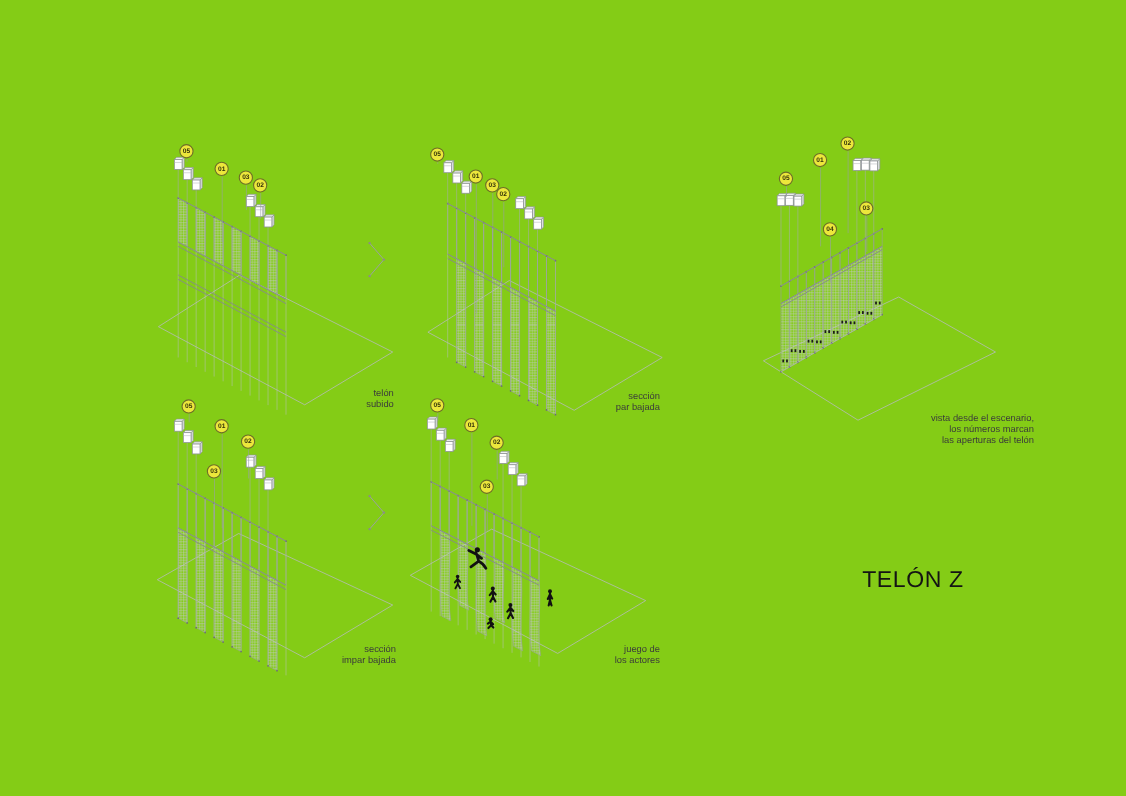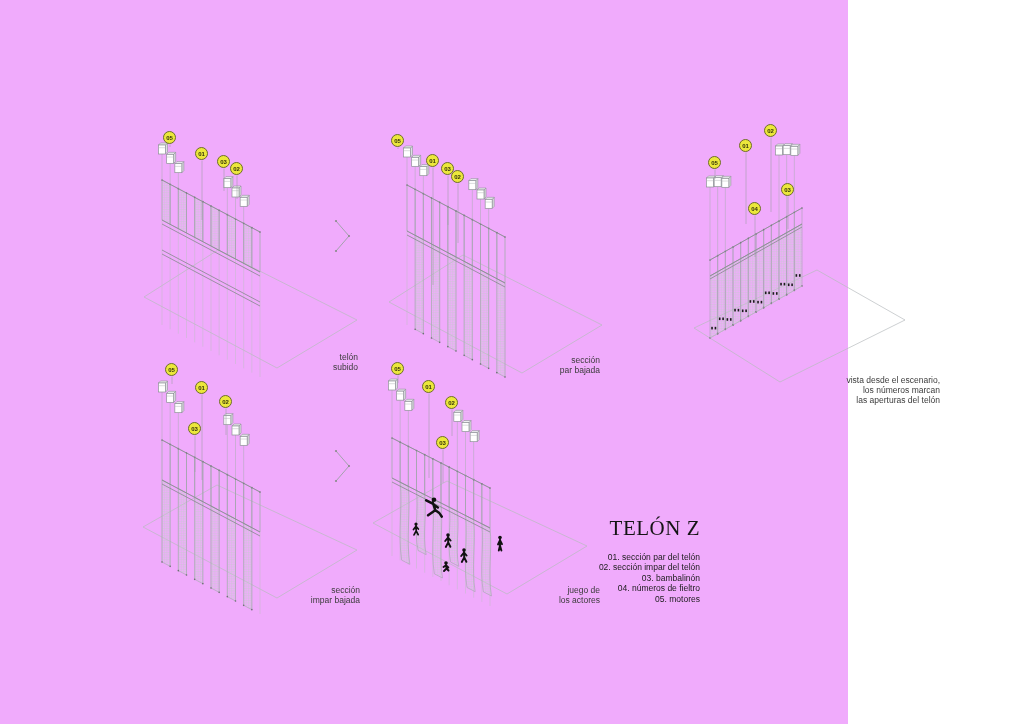--- a/index.html
+++ b/index.html
@@ -1,31 +1,31 @@
 <!DOCTYPE html>
 <html><head>
 <meta charset="utf-8">
 <style>
   html,body{margin:0;padding:0;background:#ffffff;}
   body{width:1024px;height:724px;overflow:hidden;
        font-family:"Liberation Sans", sans-serif;}
-  .canvas{position:relative;width:848px;height:724px;background:#f0abfc;}
+  .canvas{position:relative;width:1024px;height:724px;background:#84cc16;}
   figure.panel{position:absolute;margin:0;padding:0;}
   figure.panel svg.art{position:absolute;left:0;top:0;overflow:visible;}
   .badge{position:absolute;box-sizing:border-box;width:13px;height:13px;
          border-radius:50%;border:1px solid #6d6d28;background:#ece73b;
          display:flex;align-items:center;justify-content:center;
          font-size:6px;font-weight:bold;color:#33330a;letter-spacing:0;
          z-index:3;line-height:1;}
   .caption{position:absolute;font-size:8.5px;line-height:10px;color:#3b3b3b;
            text-align:right;white-space:pre-line;z-index:2;}
   .arrow{position:absolute;}
   .title-block{position:absolute;right:148px;top:516px;text-align:right;}
   .title-block h1{margin:0 0 11px 0;font-size:21px;font-weight:400;
-                  color:#141414;letter-spacing:0.5px;font-family:Liberation Serif, serif;}
+                  color:#141414;letter-spacing:0.5px;}
   .legend div{font-size:8.5px;line-height:10.4px;color:#1b1b1b;}
 </style>
 </head>
 <body>
 
 <div class="canvas">
 
   <figure class="panel" style="left:140px;top:125px;width:235px;height:255px">
     <svg class="art" width="235" height="255" viewBox="0 0 235 255">
         <defs>
@@ -675,21 +675,14 @@
   </svg>
   <svg class="arrow" style="left:334px;top:449px" width="20" height="36" viewBox="0 0 20 36">
     <polyline points="2,2 15,17 2,32" fill="none" stroke="#9aa0a4" stroke-width="0.9"></polyline>
     <circle cx="2" cy="2" r="1.1" fill="#8b8b8b"></circle>
     <circle cx="15" cy="17" r="1.1" fill="#8b8b8b"></circle>
     <circle cx="2" cy="32" r="1.1" fill="#8b8b8b"></circle>
   </svg>
 
   <div class="title-block">
     <h1>TELÓN Z</h1>
-    <div class="legend">
-      <div>01. sección par del telón</div>
-      <div>02. sección impar del telón</div>
-      <div>03. bambalinón</div>
-      <div>04. números de fieltro</div>
-      <div>05. motores</div>
-    </div>
   </div>
 </div>
 
 </body></html>

